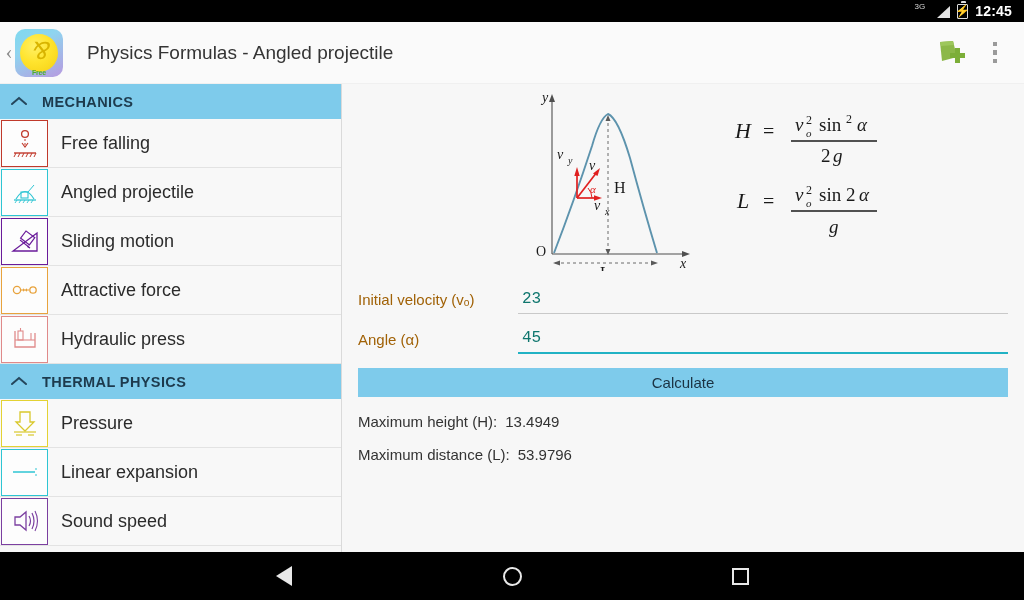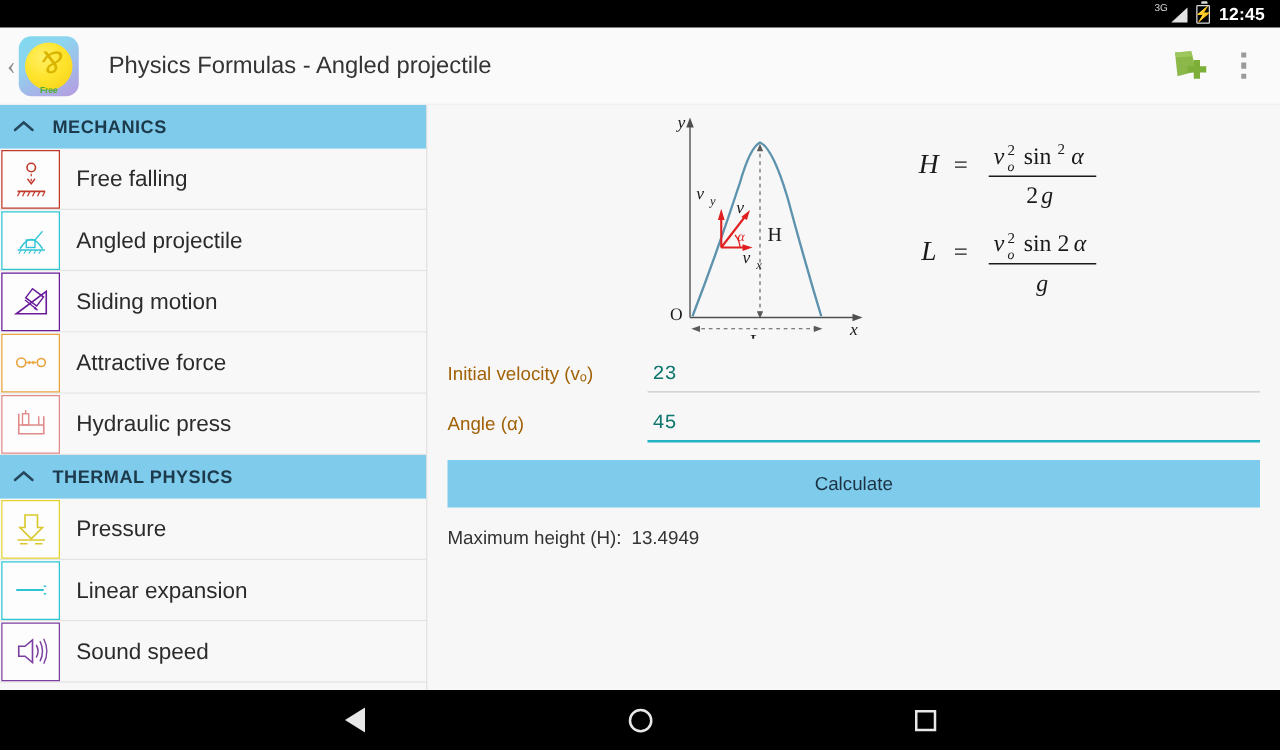--- a/index.html
+++ b/index.html
@@ -19,21 +19,21 @@
     padding-right:12px; gap:7px;
   }
   .sb-3g { font-size:8px; color:#d8d8d8; line-height:1; position:relative; top:-4px; }
   .sb-signal { position:relative; width:15px; height:13px; }
   .sb-signal .tri {
     position:absolute; right:0; bottom:0;
     width:0; height:0;
     border-left:13px solid transparent;
     border-bottom:12px solid #e2e2e2;
   }
-  .sb-sig-wrap { display:flex; align-items:center; gap:1px; }
+  .sb-sig-wrap { display:flex; align-items:center; gap:10px; }
   .sb-batt {
     width:11px; height:15px; border:1.6px solid #dcdcdc; border-radius:1px;
     position:relative; display:flex; align-items:center; justify-content:center;
   }
   .sb-batt:before {
     content:""; position:absolute; top:-4px; left:2.6px;
     width:5px; height:2.6px; background:#dcdcdc; border-radius:1px 1px 0 0;
   }
   .sb-batt .boltglyph { font-size:12px; color:#dcdcdc; line-height:12px; }
   .sb-time { font-size:14px; font-weight:bold; color:#fff; letter-spacing:.2px; }
@@ -126,21 +126,21 @@
 
   .field-row { display:flex; align-items:flex-end; height:40px; padding:0 4px; }
   .field-label { font-size:15px; color:#a16207; width:160px; padding-bottom:6px; }
   .field-input {
     flex:1 1 auto; font-size:16px; color:#0f766e; padding:0 0 5px 4px;
     border-bottom:1px solid #c9c9c9; background:transparent;font-family:Liberation Mono, monospace;
   }
   .field-input.focused { border-bottom:2.5px solid #21b2c4; }
 
   .calc-btn {
-    margin:14px 4px 0 4px; height:38px; background:#7ecbeb;
+    margin:14px 4px 0 4px; height:29px; background:#7ecbeb;
     display:flex; align-items:center; justify-content:center;
     font-size:15px; color:#1b3242; cursor:pointer;
   }
   .result-row { padding:16px 4px 0 4px; font-size:15px; color:#333; display:flex; }
   .result-label { min-width:0;text-align:center; }
   .result-value { margin-left:8px; }
 
   
   .navbar {
     position:absolute; bottom:0; left:0; width:1024px; height:48px;
@@ -418,20 +418,24 @@
         <div class="field-label">Angle (α)</div>
         <div class="field-input focused">45</div>
       </div>
 
       <div class="calc-btn">Calculate</div>
 
       <div class="result-row">
         <span class="result-label">Maximum height (H):</span>
         <span class="result-value">13.4949</span>
       </div>
+      <div class="result-row">
+        <span class="result-label">Maximum distance (L):</span>
+        <span class="result-value">53.9796</span>
+      </div>
     </div>
   </div>
 
   <div class="navbar">
     <div class="navbtn">
       <span class="nav-back"></span>
     </div>
     <div class="navspacer"></div>
     <div class="navbtn">
       <span class="nav-home"></span>

